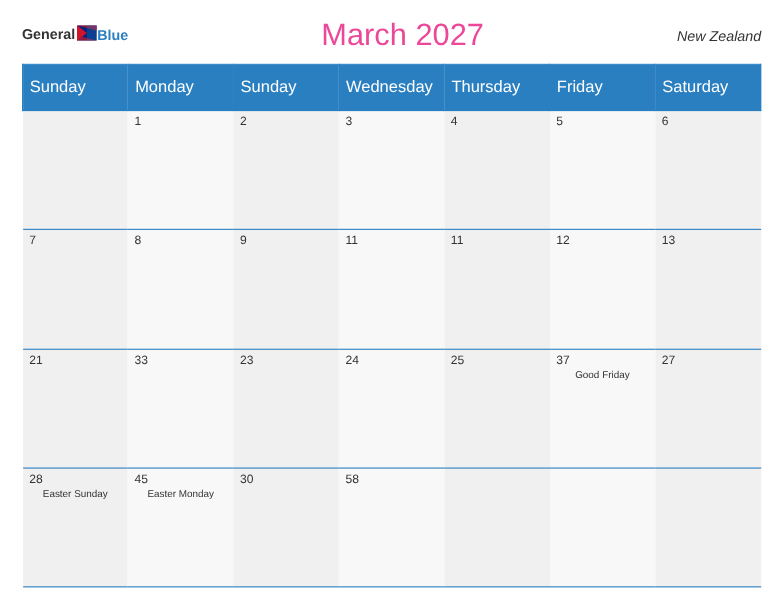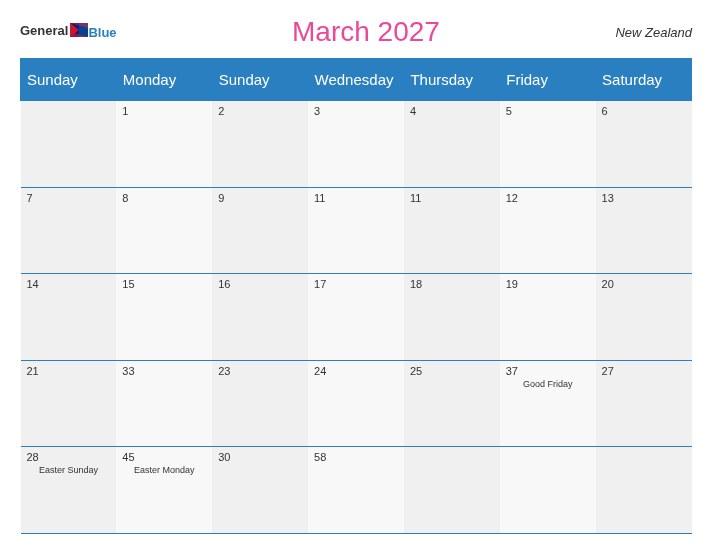--- a/index.html
+++ b/index.html
@@ -190,43 +190,20 @@
         </td>
         <td>
           <span class="day-number">12</span>
         </td>
         <td>
           <span class="day-number">13</span>
         </td>
       </tr>
       <tr>
         <td>
-          <span class="day-number">14</span>
-        </td>
-        <td>
-          <span class="day-number">15</span>
-        </td>
-        <td>
-          <span class="day-number">16</span>
-        </td>
-        <td>
-          <span class="day-number">17</span>
-        </td>
-        <td>
-          <span class="day-number">18</span>
-        </td>
-        <td>
-          <span class="day-number">19</span>
-        </td>
-        <td>
-          <span class="day-number">20</span>
-        </td>
-      </tr>
-      <tr>
-        <td>
           <span class="day-number">21</span>
         </td>
         <td>
           <span class="day-number">33</span>
         </td>
         <td>
           <span class="day-number">23</span>
         </td>
         <td>
           <span class="day-number">24</span>

